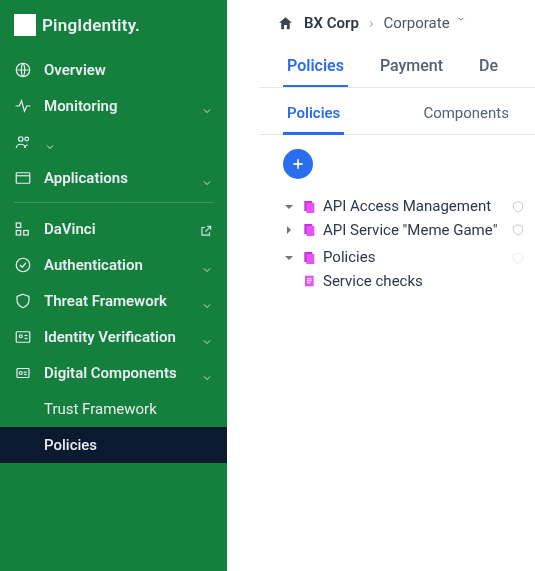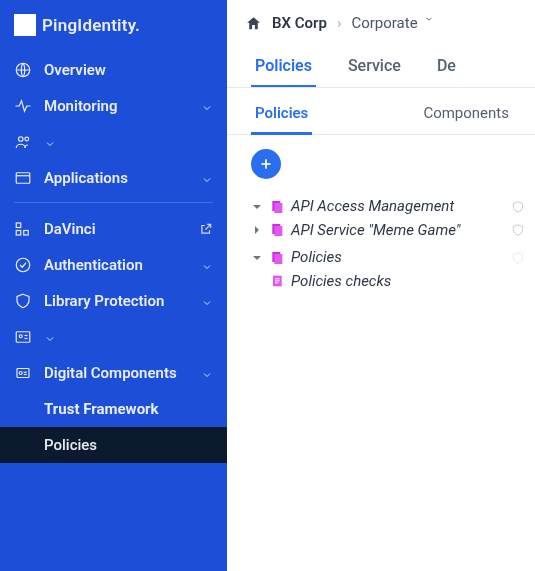--- a/index.html
+++ b/index.html
@@ -1,54 +1,54 @@
 <!DOCTYPE html>
 <html><head>
 <meta charset="utf-8">
 <style>
   * { margin: 0; padding: 0; box-sizing: border-box; }
   body { font-family: -apple-system, BlinkMacSystemFont, "Segoe UI", Roboto, Arial, sans-serif; font-size: 14px; color: #2c3e50; background: #fff; width: 535px; height: 571px; overflow: hidden; display: flex; }
   
   
-  .sidebar { width: 227px; min-width: 227px; background: #1d4ed8; color: #e8edf3; height: 571px; display: flex; flex-direction: column; }
+  .sidebar { width: 227px; min-width: 227px; background: #15803d; color: #e8edf3; height: 571px; display: flex; flex-direction: column; }
   .brand { display: flex; align-items: center; gap: 6px; padding: 14px 14px 16px 14px; }
   .brand-logo { width: 22px; height: 22px; background: #fff; border: 3px solid #fff; }
   .brand-name { font-size: 17px; font-weight: 600; letter-spacing: 0.2px; }
   
   .nav-divider { height: 1px; background: rgba(255,255,255,0.18); margin: 6px 14px 8px 14px; }
   
-  .nav-item { display: flex; align-items: center; padding: 9px 14px; cursor: pointer; font-size: 15px; gap: 12px; position: relative; }
+  .nav-item { display: flex; align-items: flex-end; padding: 9px 14px; cursor: pointer; font-size: 15px; gap: 12px; position: relative; }
   .nav-item.active { background: #0b1a2f; }
   .nav-item .icon { width: 18px; height: 18px; display: inline-flex; align-items: center; justify-content: center; flex-shrink: 0; }
   .nav-item .icon svg { width: 18px; height: 18px; stroke: #e8edf3; fill: none; stroke-width: 1.6; }
   .nav-item .label { flex: 1; font-weight: 600; }
   .nav-item .chev { width: 12px; height: 12px; opacity: 0.9; }
   .nav-item .ext { width: 14px; height: 14px; opacity: 0.9; }
   .nav-sub { padding-left: 44px; font-weight: 500; }
   
   
-  .main { flex: 1; display: flex; flex-direction: column; background: #fff; min-width: 0; }
+  .main { flex: 1; display: flex; flex-direction: column; background: #fff; min-width: 0; margin-left: 32px; }
   .breadcrumb { display: flex; align-items: center; gap: 10px; padding: 14px 14px 8px 18px; font-size: 15px; color: #4a5568; }
   .breadcrumb .home { width: 17px; height: 17px; }
   .breadcrumb .sep { color: #aab2bd; }
   
   .tabs-lv1 { display: flex; gap: 28px; padding: 10px 18px 0 24px; border-bottom: 1px solid #e2e8f0; font-size: 16px; color: #556070; overflow: hidden; white-space: nowrap; }
   .tabs-lv1 .tab { padding: 6px 4px 10px 4px; cursor: pointer; font-weight: 500; }
   .tabs-lv1 .tab.active { color: #2a6ef0; border-bottom: 3px solid #2a6ef0; margin-bottom: -1px; font-weight: 600; }
   
   .tabs-lv2 { display: flex; gap: 28px; padding: 12px 18px 0 24px; border-bottom: 1px solid #e2e8f0; font-size: 15px; color: #556070; }
   .tabs-lv2 .tab { padding: 4px 4px 10px 4px; cursor: pointer; }
   .tabs-lv2 .tab.active { color: #2a6ef0; border-bottom: 3px solid #2a6ef0; margin-bottom: -1px; font-weight: 600; }
   
   .tree-area { padding: 14px 0 0 24px; }
   .add-btn { width: 30px; height: 30px; border-radius: 50%; background: #2a6ef0; color: #fff; display: flex; align-items: center; justify-content: center; font-size: 18px; font-weight: bold; cursor: pointer; margin-bottom: 14px; }
   
   .tree ul { list-style: none; padding-left: 0; }
   .tree li { padding: 4px 0; }
-  .tree .row { display: flex; align-items: center; gap: 6px; font-size: 15px; color: #2d3748; font-style: italic; }
+  .tree .row { display: flex; align-items: center; gap: 6px; font-size: 15px; color: #2d3748; }
   .tree .toggle { width: 12px; height: 12px; display: inline-flex; align-items: center; justify-content: center; cursor: pointer; flex-shrink: 0; color: #6b7680; }
   .tree .toggle svg { width: 10px; height: 10px; fill: #6b7680; }
   .tree .spacer { width: 12px; display: inline-block; flex-shrink: 0; }
   .tree .picon { width: 16px; height: 16px; flex-shrink: 0; }
   .tree .label { flex: 1; min-width: 0; line-height: 1.3; }
   .tree .shield { width: 14px; height: 14px; flex-shrink: 0; margin-right: 10px; opacity: 0.55; }
   .indent1 { padding-left: 12px; }
   .indent2 { padding-left: 28px; }
 </style>
 </head>
@@ -132,54 +132,55 @@
     <span class="chev"><svg viewBox="0 0 24 24" stroke="#e8edf3" fill="none" stroke-width="2">
           <polyline points="6 9 12 15 18 9"></polyline>
         </svg></span>
   </div>
   <div class="nav-item">
     <span class="icon">
         <svg viewBox="0 0 24 24">
           <path d="M12 3l8 3v5c0 5-3.5 8-8 10-4.5-2-8-5-8-10V6l8-3z"></path>
         </svg>
       </span>
-    <span class="label">Library Protection</span>
+    <span class="label">Threat Framework</span>
     <span class="chev"><svg viewBox="0 0 24 24" stroke="#e8edf3" fill="none" stroke-width="2">
           <polyline points="6 9 12 15 18 9"></polyline>
         </svg></span>
   </div>
   <div class="nav-item">
     <span class="icon">
         <svg viewBox="0 0 24 24">
           <rect x="3" y="5" width="18" height="14" rx="1"></rect>
           <circle cx="9" cy="11" r="2"></circle>
           <line x1="14" y1="10" x2="18" y2="10"></line>
           <line x1="14" y1="14" x2="18" y2="14"></line>
         </svg>
       </span>
+    <span class="label">Identity Verification</span>
     <span class="chev"><svg viewBox="0 0 24 24" stroke="#e8edf3" fill="none" stroke-width="2">
           <polyline points="6 9 12 15 18 9"></polyline>
         </svg></span>
   </div>
   <div class="nav-item">
     <span class="icon">
         <svg viewBox="0 0 24 24">
           <rect x="4" y="6" width="16" height="12" rx="1"></rect>
           <circle cx="9" cy="12" r="2"></circle>
           <line x1="13" y1="11" x2="17" y2="11"></line>
           <line x1="13" y1="14" x2="17" y2="14"></line>
         </svg>
       </span>
     <span class="label">Digital Components</span>
     <span class="chev"><svg viewBox="0 0 24 24" stroke="#e8edf3" fill="none" stroke-width="2">
           <polyline points="6 9 12 15 18 9"></polyline>
         </svg></span>
   </div>
   <div class="nav-item nav-sub">
-    <span class="label" style="font-weight:700">Trust Framework</span>
+    <span class="label" style="font-weight:400">Trust Framework</span>
   </div>
   <div class="nav-item nav-sub active">
     <span class="label" style="font-weight:500">Policies</span>
   </div>
 </aside>
 
 <main class="main">
   <div class="breadcrumb">
     <span class="home"><svg viewBox="0 0 24 24" fill="#3b4652">
           <path d="M12 3l9 8h-3v9h-4v-6h-4v6H6v-9H3l9-8z"></path>
@@ -189,21 +190,21 @@
     <span style="display:flex;gap:6px;color:#4a5568">
       <span>Corporate</span>
       <svg width="10" height="10" viewBox="0 0 24 24" stroke="#4a5568" fill="none" stroke-width="2">
           <polyline points="6 9 12 15 18 9"></polyline>
         </svg>
     </span>
   </div>
 
   <div class="tabs-lv1">
     <div class="tab active">Policies</div>
-    <div class="tab">Service</div>
+    <div class="tab">Payment</div>
     <div class="tab">De</div>
   </div>
 
   <div class="tabs-lv2">
     <div class="tab active">Policies</div>
     <div class="tab" style="margin-left:auto;margin-right:4px">Components</div>
   </div>
 
   <div class="tree-area">
     <div class="add-btn">
@@ -268,21 +269,21 @@
               <ul class="indent2">
                 <li>
                   <div class="row">
                     <span class="spacer"></span>
                     <span class="picon"><svg viewBox="0 0 24 24">
                           <rect x="6" y="4" width="13" height="16" fill="#e156f5"></rect>
                           <rect x="9" y="8" width="7" height="1.5" fill="#fff"></rect>
                           <rect x="9" y="11" width="7" height="1.5" fill="#fff"></rect>
                           <rect x="9" y="14" width="5" height="1.5" fill="#fff"></rect>
                         </svg></span>
-                    <span class="label">Policies checks</span>
+                    <span class="label">Service checks</span>
                   </div>
                 </li>
               </ul>
             </li>
           </ul>
         </li>
       </ul>
     </div>
   </div>
 </main>

